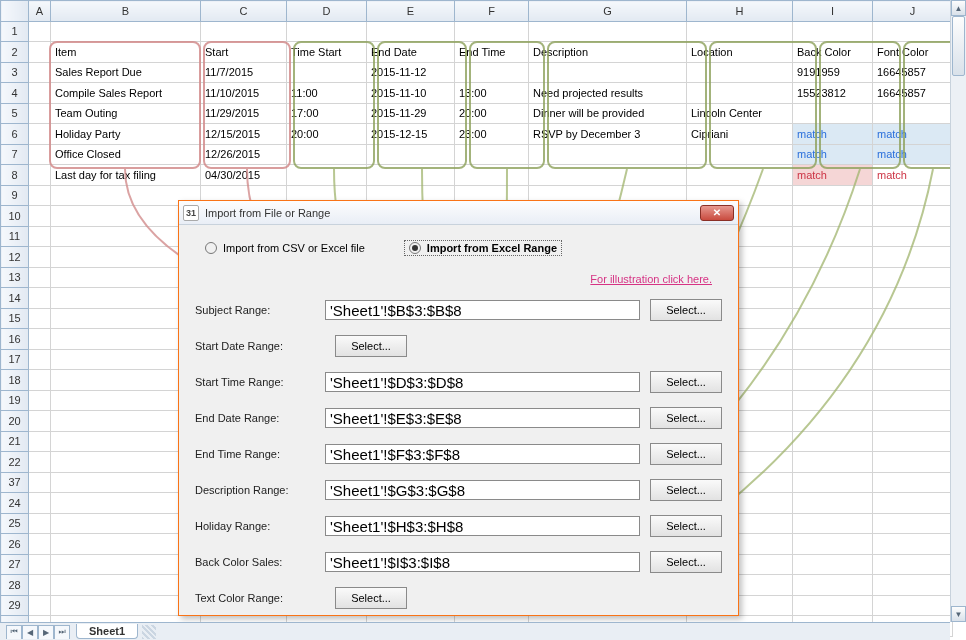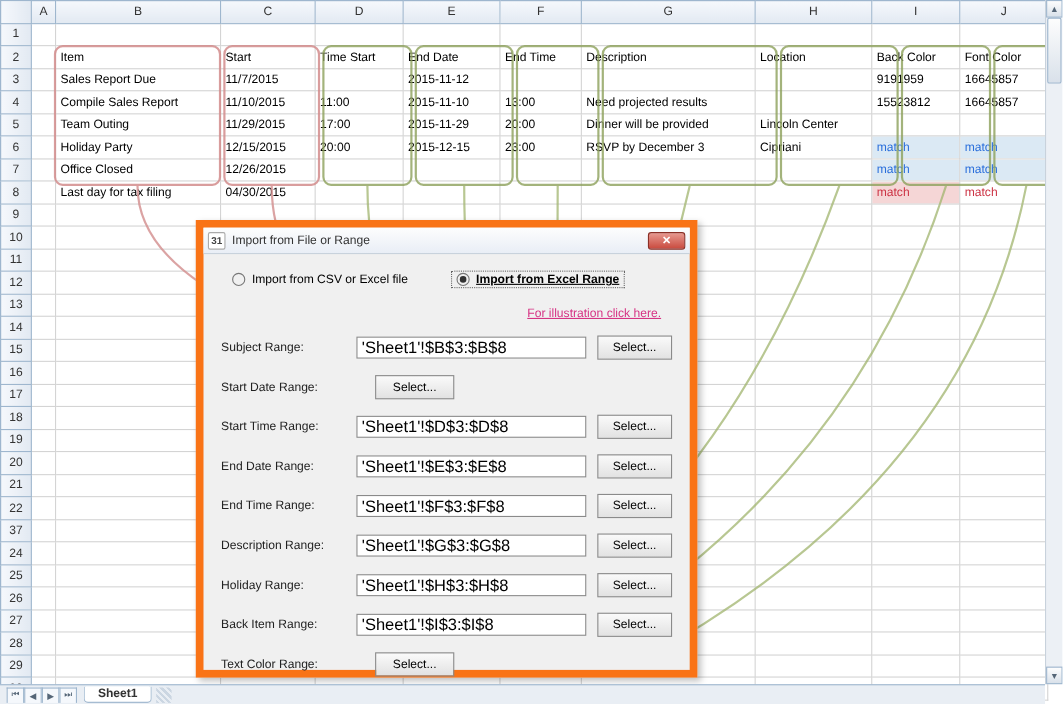--- a/index.html
+++ b/index.html
@@ -54,23 +54,23 @@
     position: absolute;
     border: 2px solid rgba(140,160,90,.8);
     border-radius: 8px;
     pointer-events: none;
   }
   .box.pink { border-color: rgba(210,140,140,.85); }
 
   .dialog {
     position: absolute;
     left: 178px; top: 200px;
-    width: 456px; height: 416px;
+    width: 561px; height: 416px;
     background: #f0f0f0;
-    border: 7px solid #f97316;
+    border: 1px solid #f97316;
     box-shadow: 3px 3px 6px rgba(0,0,0,.25);
     font-size: 11px;
   }
   .dialog .titlebar {
     height: 24px;
     background: linear-gradient(#fdfdfd,#e9eef6);
     border-bottom: 1px solid #c8d2dc;
     display: flex; align-items: center;
     padding: 0 4px;
   }
@@ -89,21 +89,21 @@
     border:1px solid #8a2f26;border-radius:3px;
     color:#fff;font-weight:bold;font-size:10px;
     display:flex;align-items:center;justify-content:center;
     cursor:pointer;
   }
   .dialog .body { padding: 10px 16px; }
   .optrow { display:flex; gap:40px; margin:6px 0 18px 10px; align-items:center;}
   .radio { width:12px;height:12px;border:1px solid #777;border-radius:50%;display:inline-flex;align-items:center;justify-content:center;margin-right:6px;cursor:pointer;}
   .radio .dot{width:6px;height:6px;background:#333;border-radius:50%;}
   .opt { display:flex;align-items:center;cursor:pointer; }
-  .opt.sel { font-weight:bold; outline:1px dotted #666; padding:1px 4px;text-decoration:underline;}
+  .opt.sel { font-weight:bold; outline:1px dotted #666; padding:1px 4px;}
   .illus { color:#d63384; text-decoration: underline; cursor:pointer; margin-left:auto; margin-right:10px;}
   .row { display:flex; align-items:center; margin:14px 0; }
   .row .lbl { width:130px; color:#222; }
   .row input[type=text] {
     flex:1; height:20px; border:1px solid #8a8a8a;
     padding:0 4px; font-size:15px; font-family:inherit;
     background:#fff;
   }
   .row .sel {
     width:72px; height:22px; margin-left:10px;
@@ -655,21 +655,21 @@
           <span class="lbl">Description Range:</span>
           <input type="text" value="'Sheet1'!$G$3:$G$8" style="">
           <button class="sel">Select...</button>
         </div>
         <div class="row">
           <span class="lbl">Holiday Range:</span>
           <input type="text" value="'Sheet1'!$H$3:$H$8" style="">
           <button class="sel">Select...</button>
         </div>
         <div class="row">
-          <span class="lbl">Back Item Range:</span>
+          <span class="lbl">Back Color Sales:</span>
           <input type="text" value="'Sheet1'!$I$3:$I$8" style="">
           <button class="sel">Select...</button>
         </div>
         <div class="row">
           <span class="lbl">Text Color Range:</span>
           <button class="sel">Select...</button>
         </div>
       </div>
   </div>
 </div>

